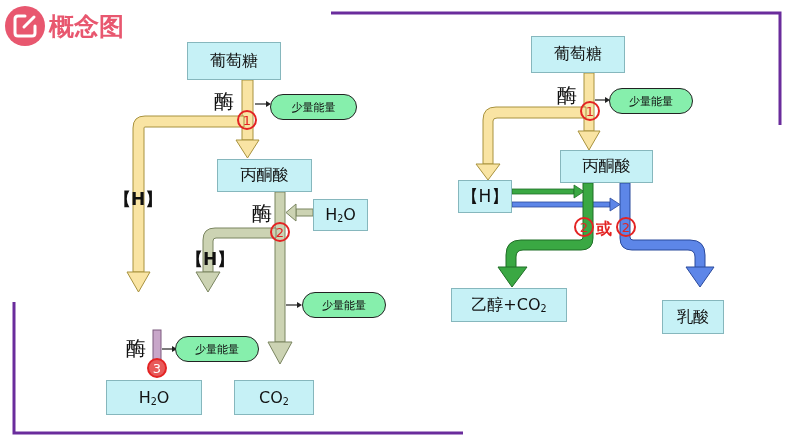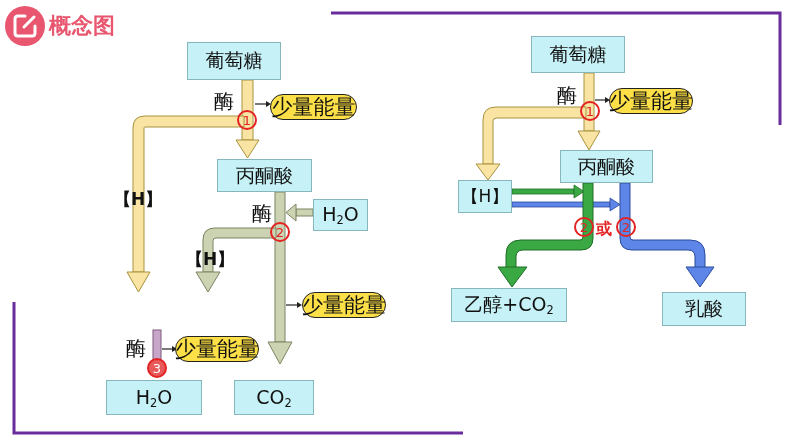--- a/index.html
+++ b/index.html
@@ -1,22 +1,22 @@
 <!DOCTYPE html>
 <html><head>
 <meta charset="utf-8">
 <style>
   html, body { margin:0; padding:0; background:#ffffff; }
   body { width:794px; height:447px; position:relative; overflow:hidden; font-family:"DejaVu Sans", sans-serif; }
   #stage { position:absolute; left:0; top:0; width:794px; height:447px; }
   .header { position:absolute; left:5px; top:6px; height:40px; display:flex; align-items:center; }
   .header-icon { width:40px; height:40px; border-radius:50%; background:#e8576f; position:relative; }
-  .header-title { margin-left:4px; font-size:22px; font-weight:bold; color:#e8576f; letter-spacing:0px; }
-  .box { position:absolute; background:#c6f1f6; border:1px solid #86b7bd; color:#111; display:flex; align-items:center; justify-content:center; font-size:19px; box-sizing:border-box; white-space:nowrap; }
-  .pill { position:absolute; border:1.4px solid #222; border-radius:14px; background:#fde047; font-size:21px; color:#111; display:flex; align-items:center; justify-content:center; box-sizing:border-box; white-space:nowrap; }
+  .header-title { margin-left:4px; font-size:25px; font-weight:bold; color:#e8576f; letter-spacing:0px; }
+  .box { position:absolute; background:#c6f1f6; border:1px solid #86b7bd; color:#111; display:flex; align-items:center; justify-content:center; font-size:16px; box-sizing:border-box; white-space:nowrap; }
+  .pill { position:absolute; border:1.4px solid #222; border-radius:14px; background:#86efac; font-size:11px; color:#111; display:flex; align-items:center; justify-content:center; box-sizing:border-box; white-space:nowrap; }
   .lbl { position:absolute; font-size:20px; color:#111; white-space:nowrap; }
   .hlbl { position:absolute; font-size:17px; font-weight:bold; color:#111; white-space:nowrap; }
   .step { position:absolute; width:20px; height:20px; border:2px solid #e32323; border-radius:50%; color:#e32323; font-size:13px; display:flex; align-items:center; justify-content:center; box-sizing:border-box; }
   .or { position:absolute; font-size:16px; font-weight:bold; color:#e32323; }
   sub { font-size:0.6em; vertical-align:-0.25em; }
 </style>
 </head>
 <body>
 
 <div id="stage">
@@ -161,17 +161,17 @@
       <span>【H】</span>
     </div>
 
   <div class="step" style="left:574px;top:217px">2</div>
   <div class="or" style="left:596px;top:219px">或</div>
   <div class="step" style="left:616px;top:217px">2</div>
 
   <div class="box" style="left:451px;top:288px;width:116px;height:34px">
     <span><span>乙醇+CO</span><sub>2</sub></span>
   </div>
-  <div class="box" style="left:662px;top:292px;width:84px;height:34px">
+  <div class="box" style="left:662px;top:300px;width:62px;height:34px">
       <span>乳酸</span>
     </div>
 
 </div>
 
 </body></html>

